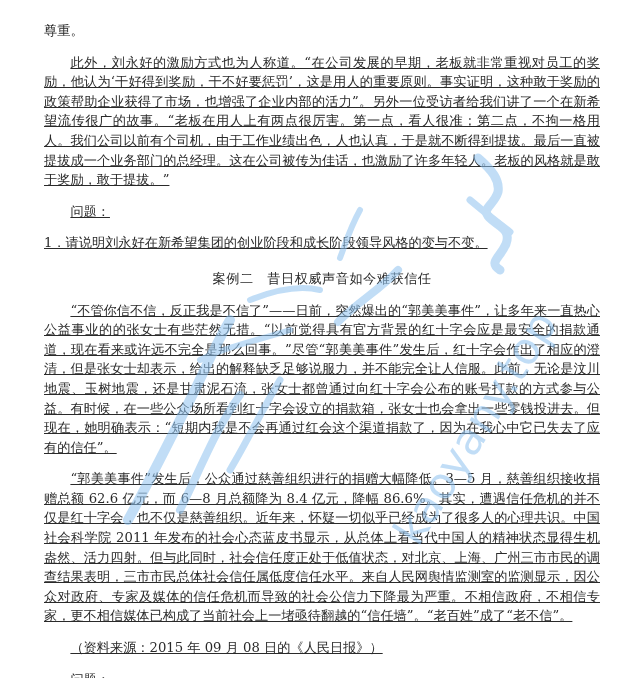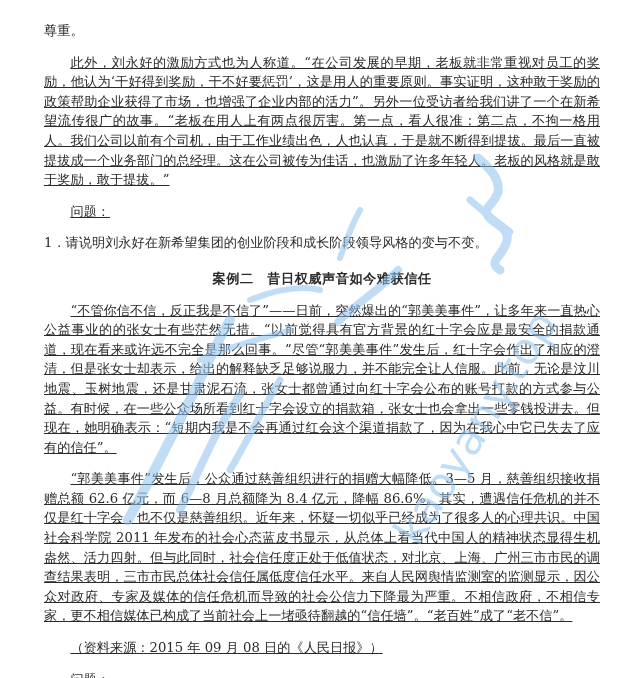--- a/index.html
+++ b/index.html
@@ -28,26 +28,26 @@
     .page p {
       margin: 12px;
       padding: 0;
     }
     .indent {
       text-indent: 2em;
       text-decoration: underline;
     }
     .q-item {
       padding-left: 26px;
+      text-decoration: underline;
     }
     .case-title {
       text-align: center;
       margin-top: 16px !important;
       letter-spacing: 0.5px;
-      font-weight: bold;
     }
     .watermark {
       position: absolute;
       left: 0;
       top: 0;
       width: 632px;
       height: 678px;
       z-index: 3;
       pointer-events: none;
       opacity: 0.55;

